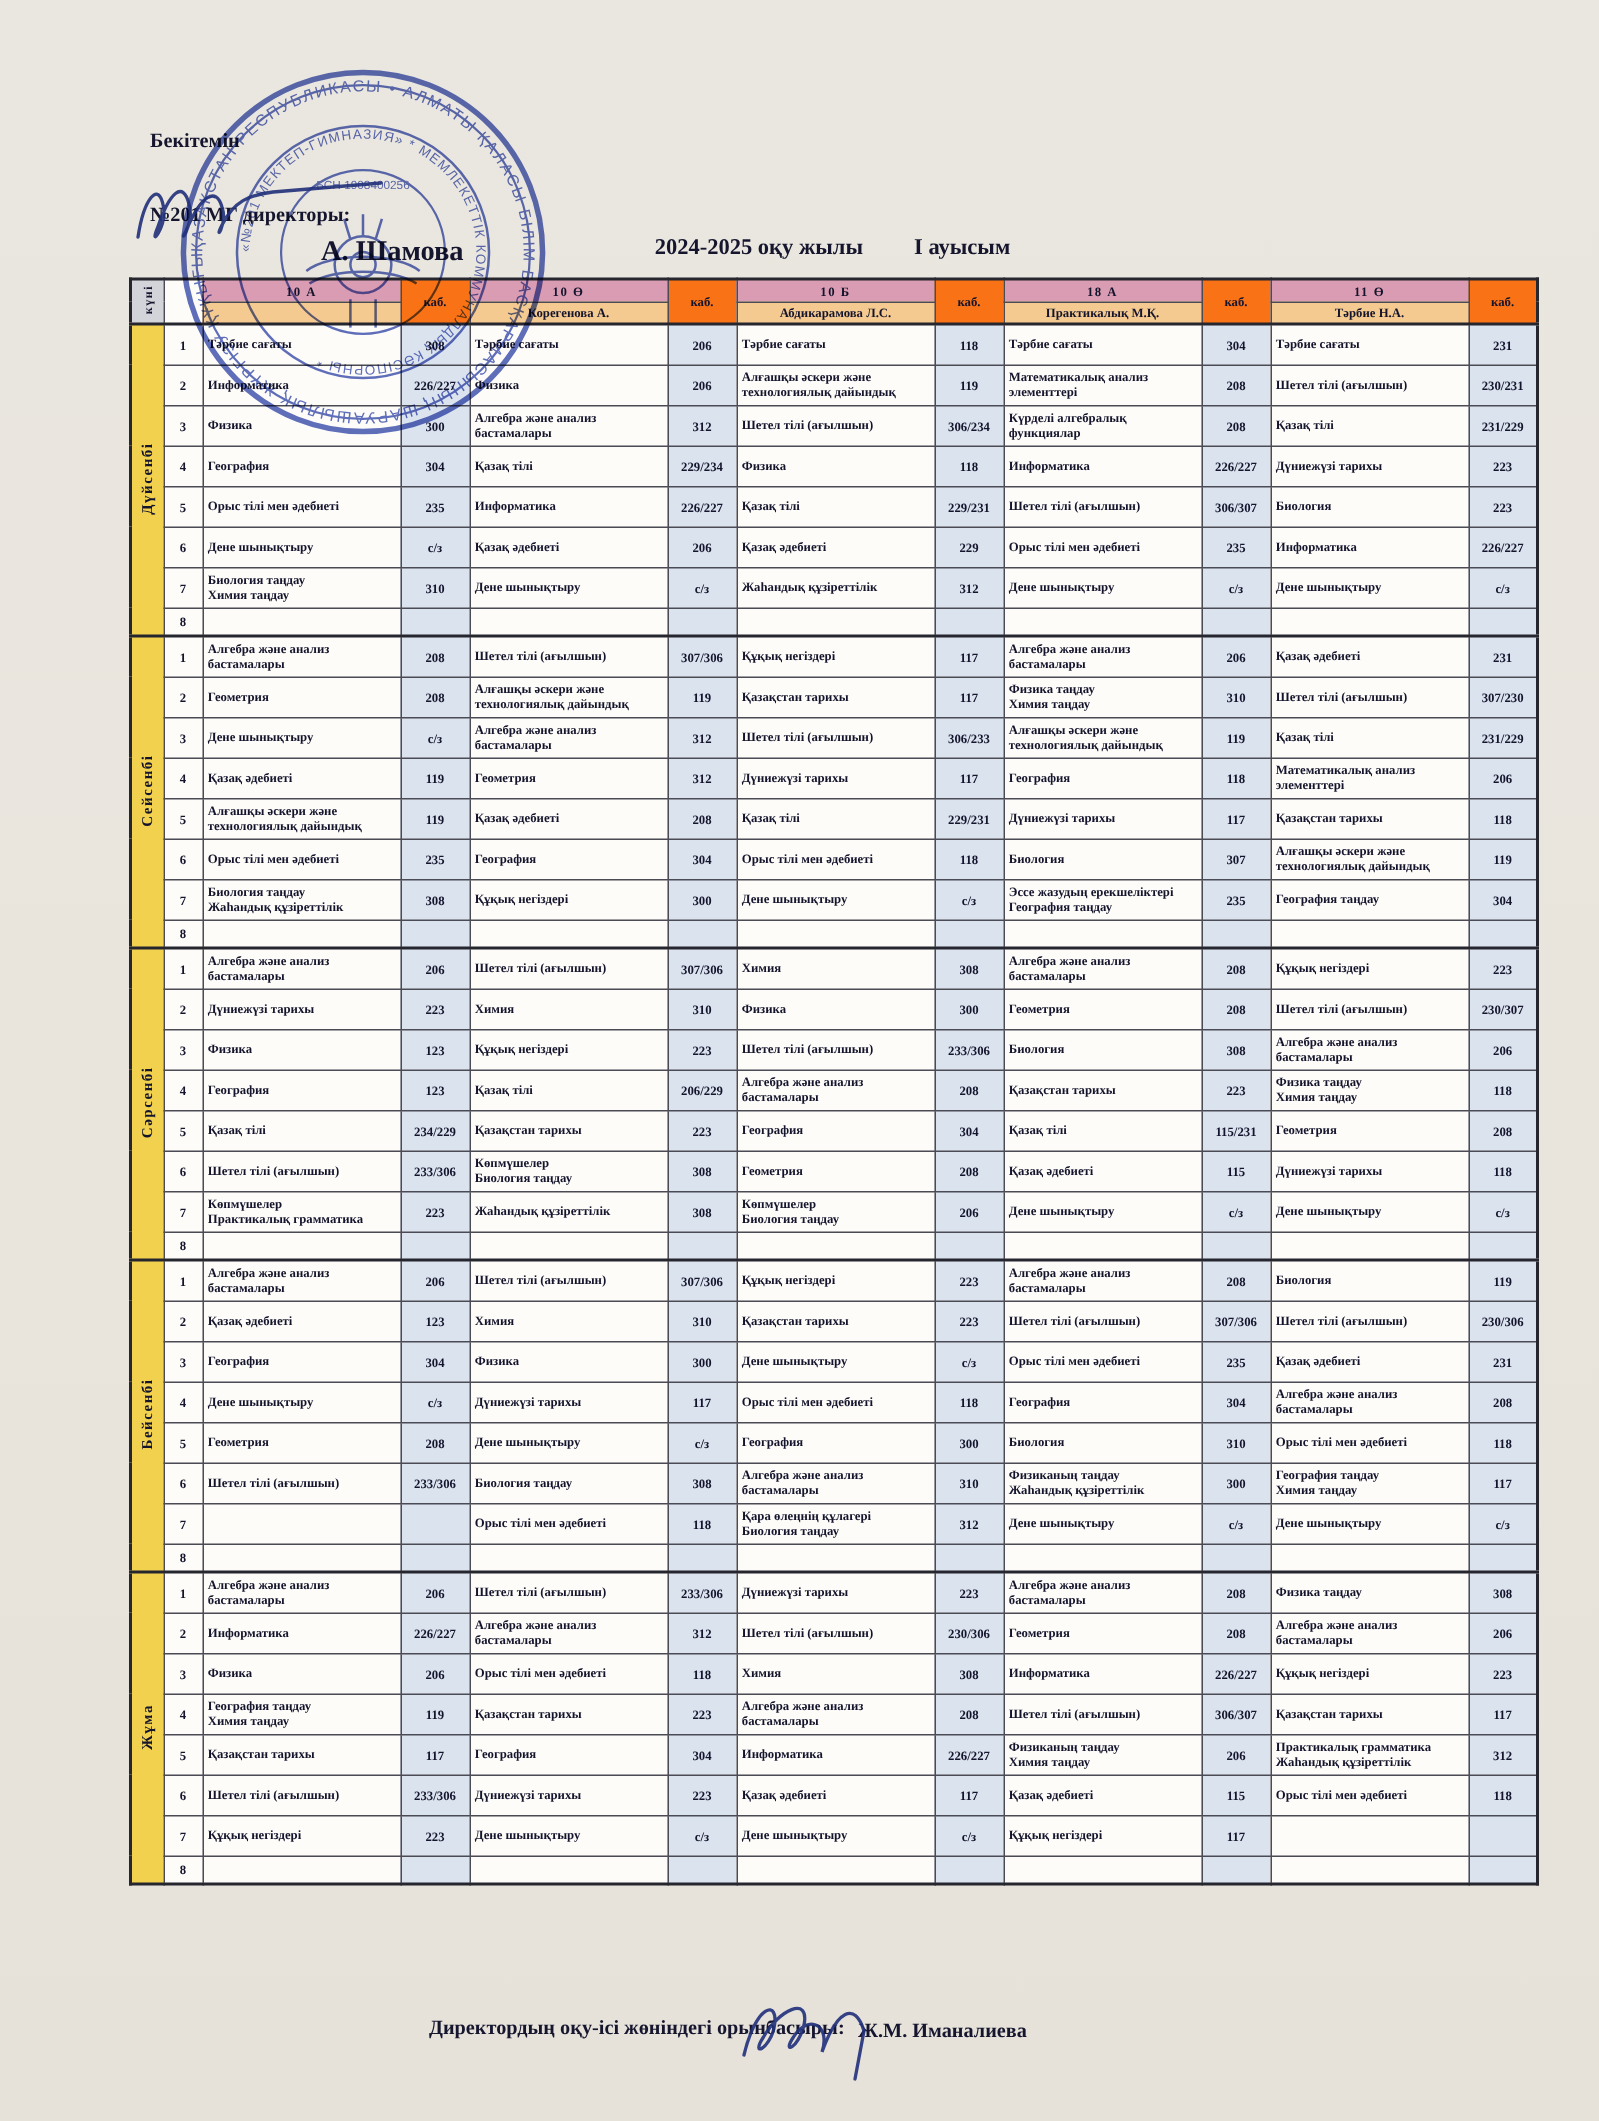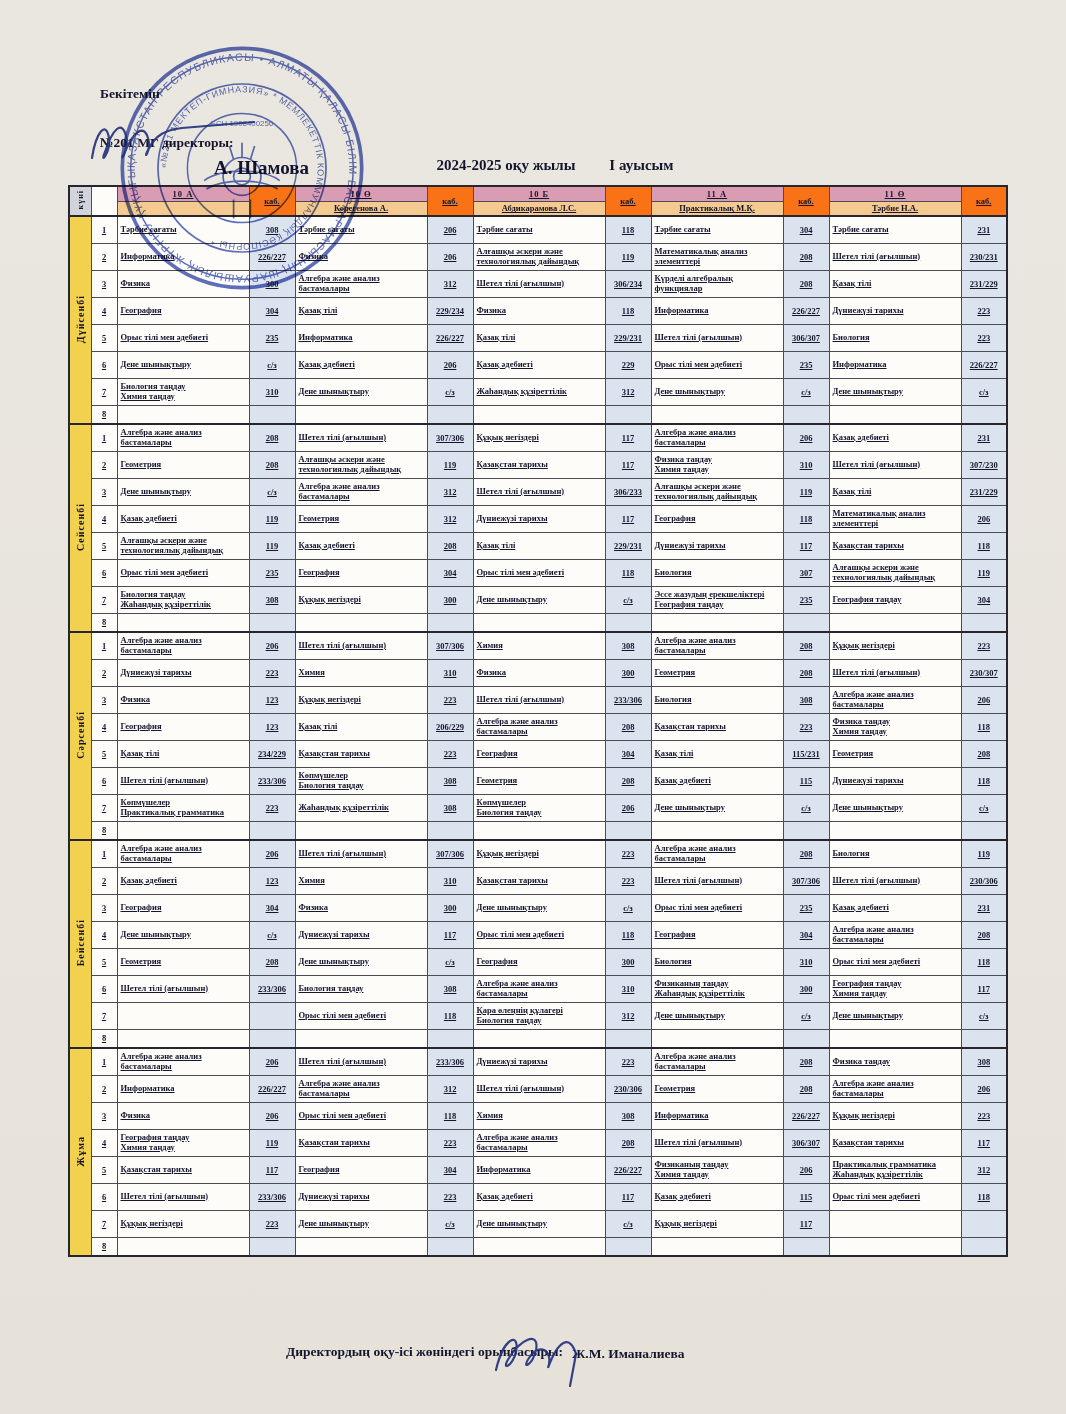--- a/index.html
+++ b/index.html
@@ -9,21 +9,21 @@
     font-family:"Liberation Serif", serif;color:#15152e;overflow:hidden;
   }
   .approval{position:absolute;left:100px;top:82px;font-weight:bold;font-size:13.5px;line-height:1.8;white-space:pre-line;}
   .signer-name{position:absolute;left:214px;top:138px;font-weight:bold;font-size:19px;margin-top:19px;}
   .sig1{position:absolute;left:86px;top:112px;z-index:6;}
   .sig2{position:absolute;left:486px;top:1322px;z-index:6;}
   .doc-title{position:absolute;left:0;top:157px;width:1066px;text-align:center;font-weight:bold;font-size:15px;transform:translateX(22px);}
   .doc-title .gap{display:inline-block;width:34px;}
   .stamp{position:absolute;left:116px;top:42px;z-index:5;opacity:.82;mix-blend-mode:multiply;}
 
-  table.tt{position:absolute;left:68px;top:185px;width:940px;border-collapse:collapse;table-layout:fixed;z-index:2;text-decoration:underline;}
+  table.tt{position:absolute;left:86px;top:185px;width:940px;border-collapse:collapse;table-layout:fixed;z-index:2;}
   table.tt{border:2px solid #26262e;}
   .tt td,.tt th{border:1px solid #4b4b55;padding:1px 3px;font-size:8.5px;font-weight:bold;vertical-align:middle;color:#14142c;}
   .tt thead tr{height:15px;}
   .tt tbody{border-top:2px solid #26262e;}
   .tt tbody tr{height:27px;}
   .tt tbody tr.short{height:19px;}
   .class-h{background:#d99cb2;text-align:center;font-size:9.5px;letter-spacing:1px;}
   .teacher-h{background:#f4ca90;text-align:center;font-size:8.5px;}
   .kab-h{background:#f97316;text-align:center;font-size:8.5px;}
   .corner-h{background:#d3d3da;text-align:center;}
@@ -99,21 +99,21 @@
     <thead>
       <tr>
         <th class="corner-h" rowspan="2"><span class="vtext">күні</span></th>
         <th class="num" rowspan="2"></th>
         <th class="class-h">10 А</th>
         <th class="kab-h" rowspan="2">каб.</th>
         <th class="class-h">10 Ө</th>
         <th class="kab-h" rowspan="2">каб.</th>
         <th class="class-h">10 Б</th>
         <th class="kab-h" rowspan="2">каб.</th>
-        <th class="class-h">11 А</th>
+        <th class="class-h">18 А</th>
         <th class="kab-h" rowspan="2">каб.</th>
         <th class="class-h">11 Ө</th>
         <th class="kab-h" rowspan="2">каб.</th>
       </tr>
       <tr>
         <th class="teacher-h"></th>
         <th class="teacher-h">Корегенова А.</th>
         <th class="teacher-h">Абдикарамова Л.С.</th>
         <th class="teacher-h">Практикалық М.Қ.</th>
         <th class="teacher-h">Тәрбие Н.А.</th>

